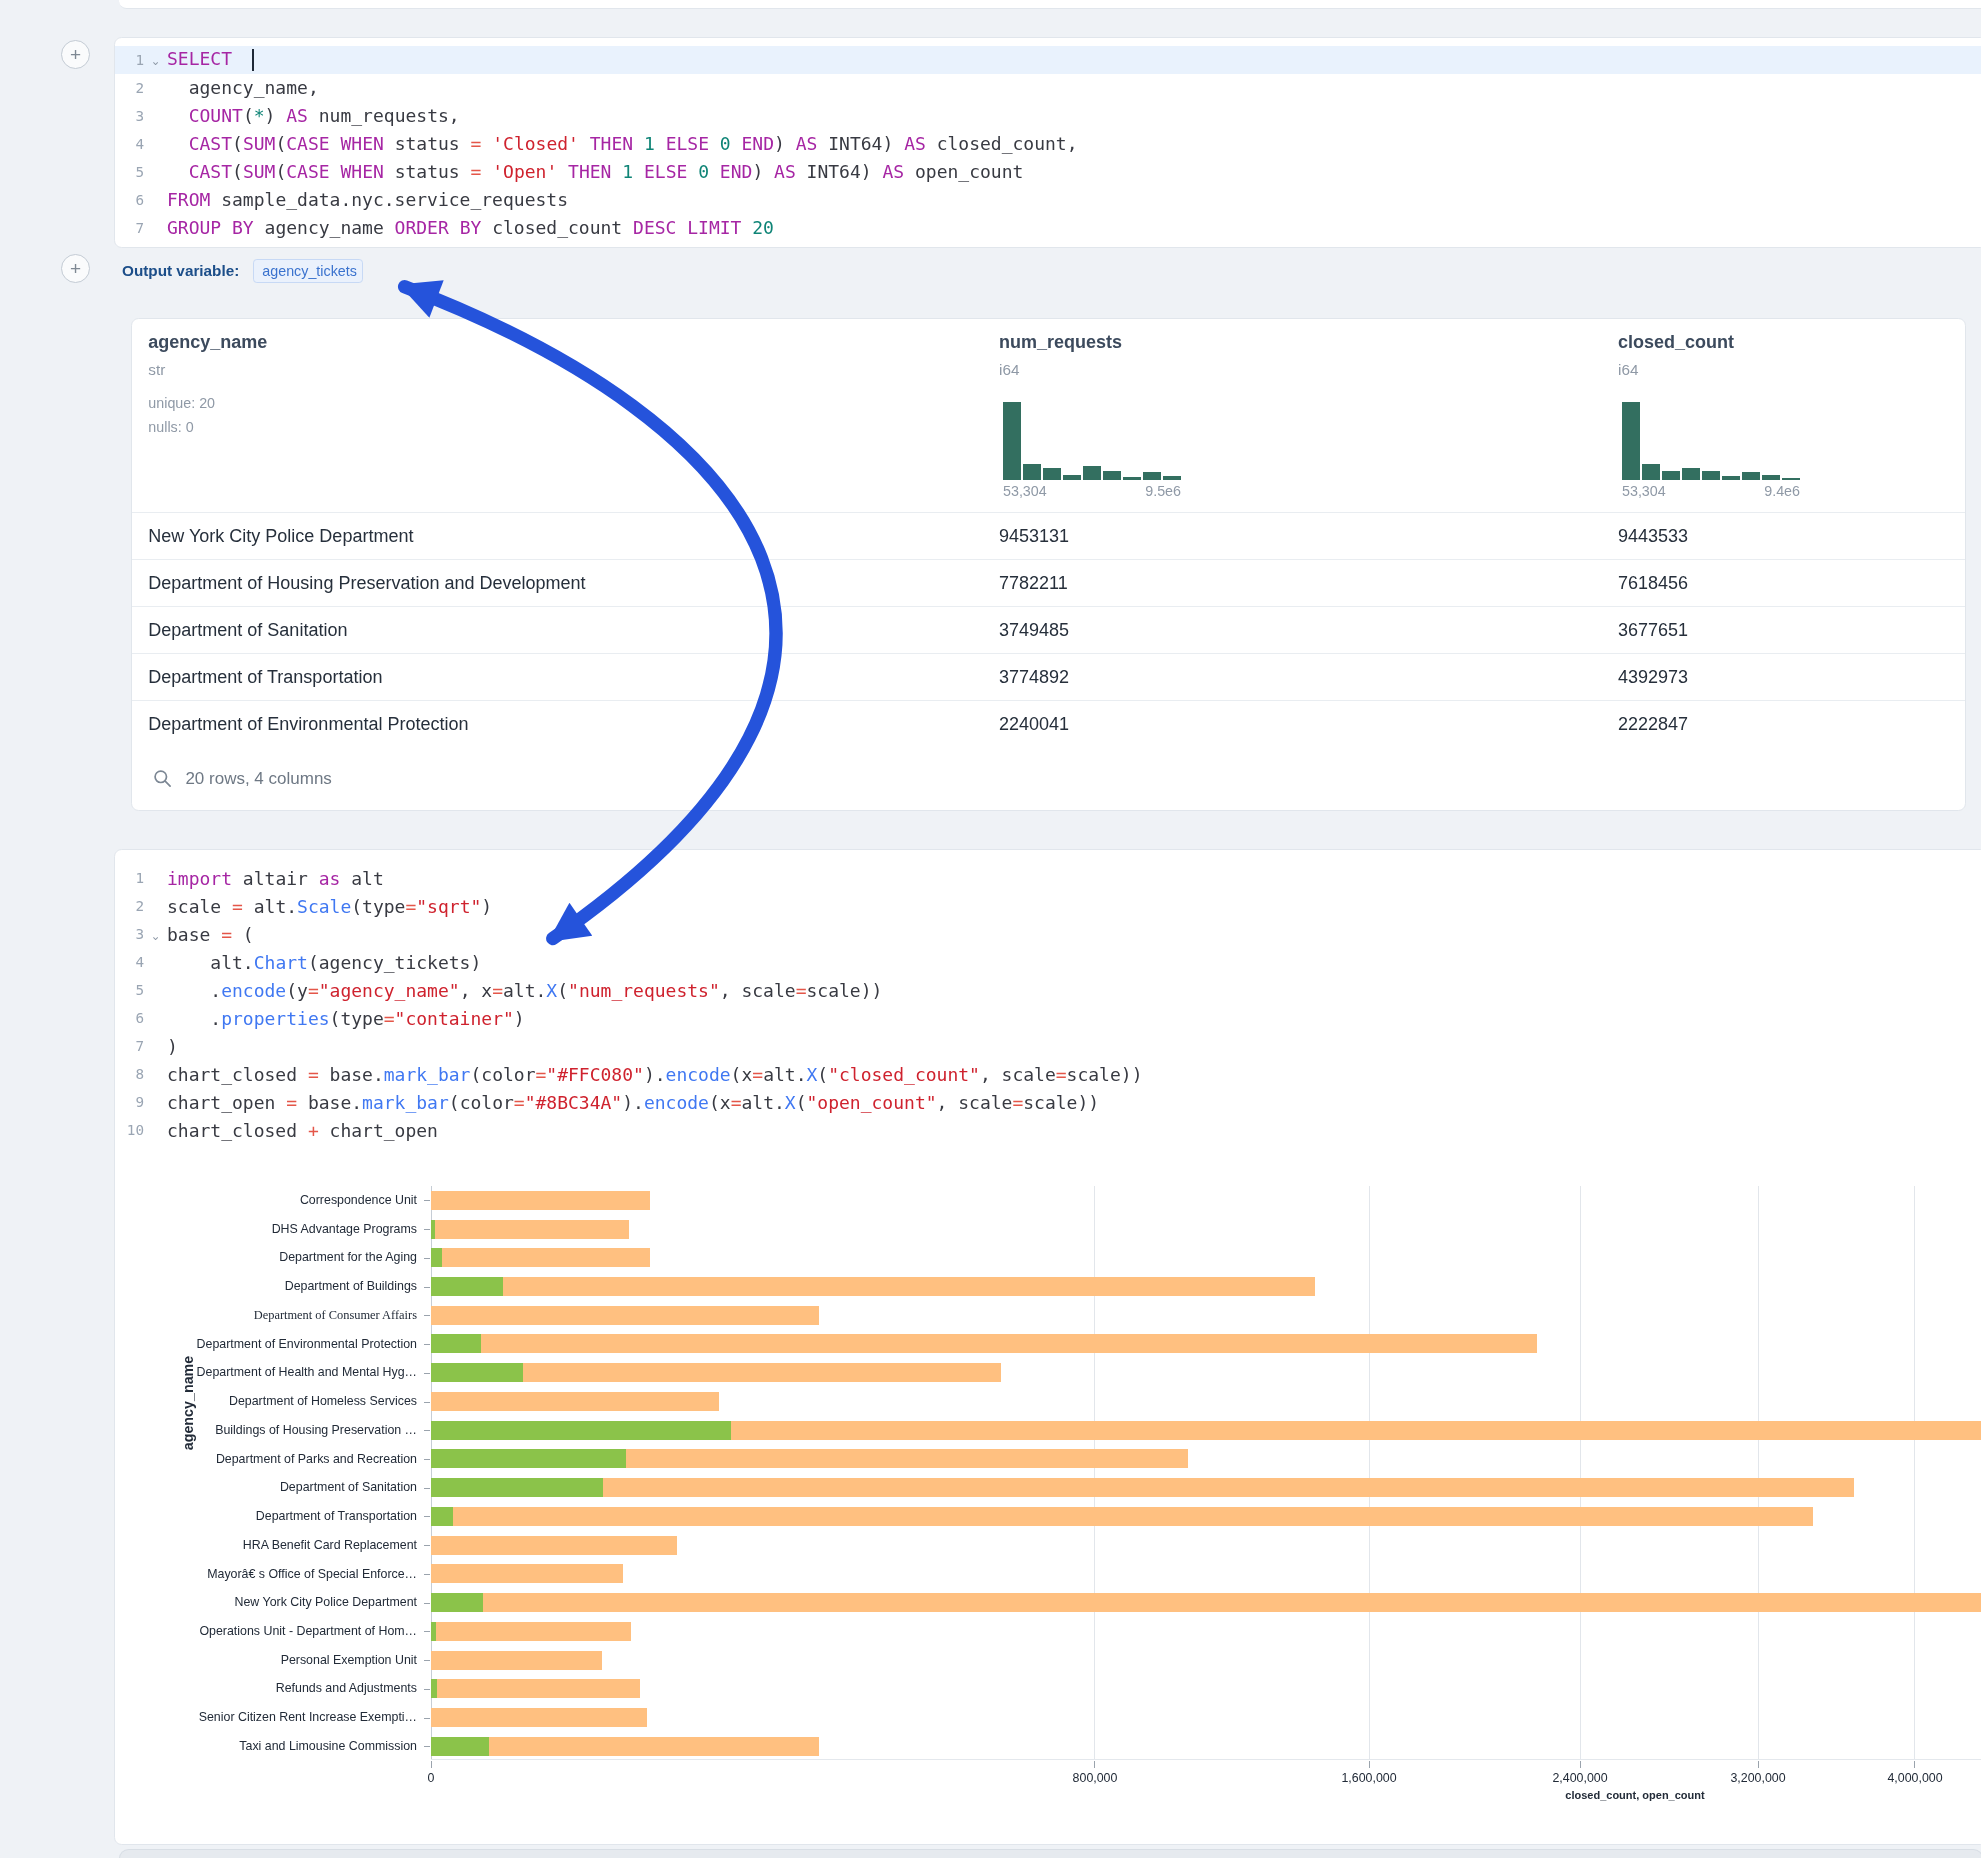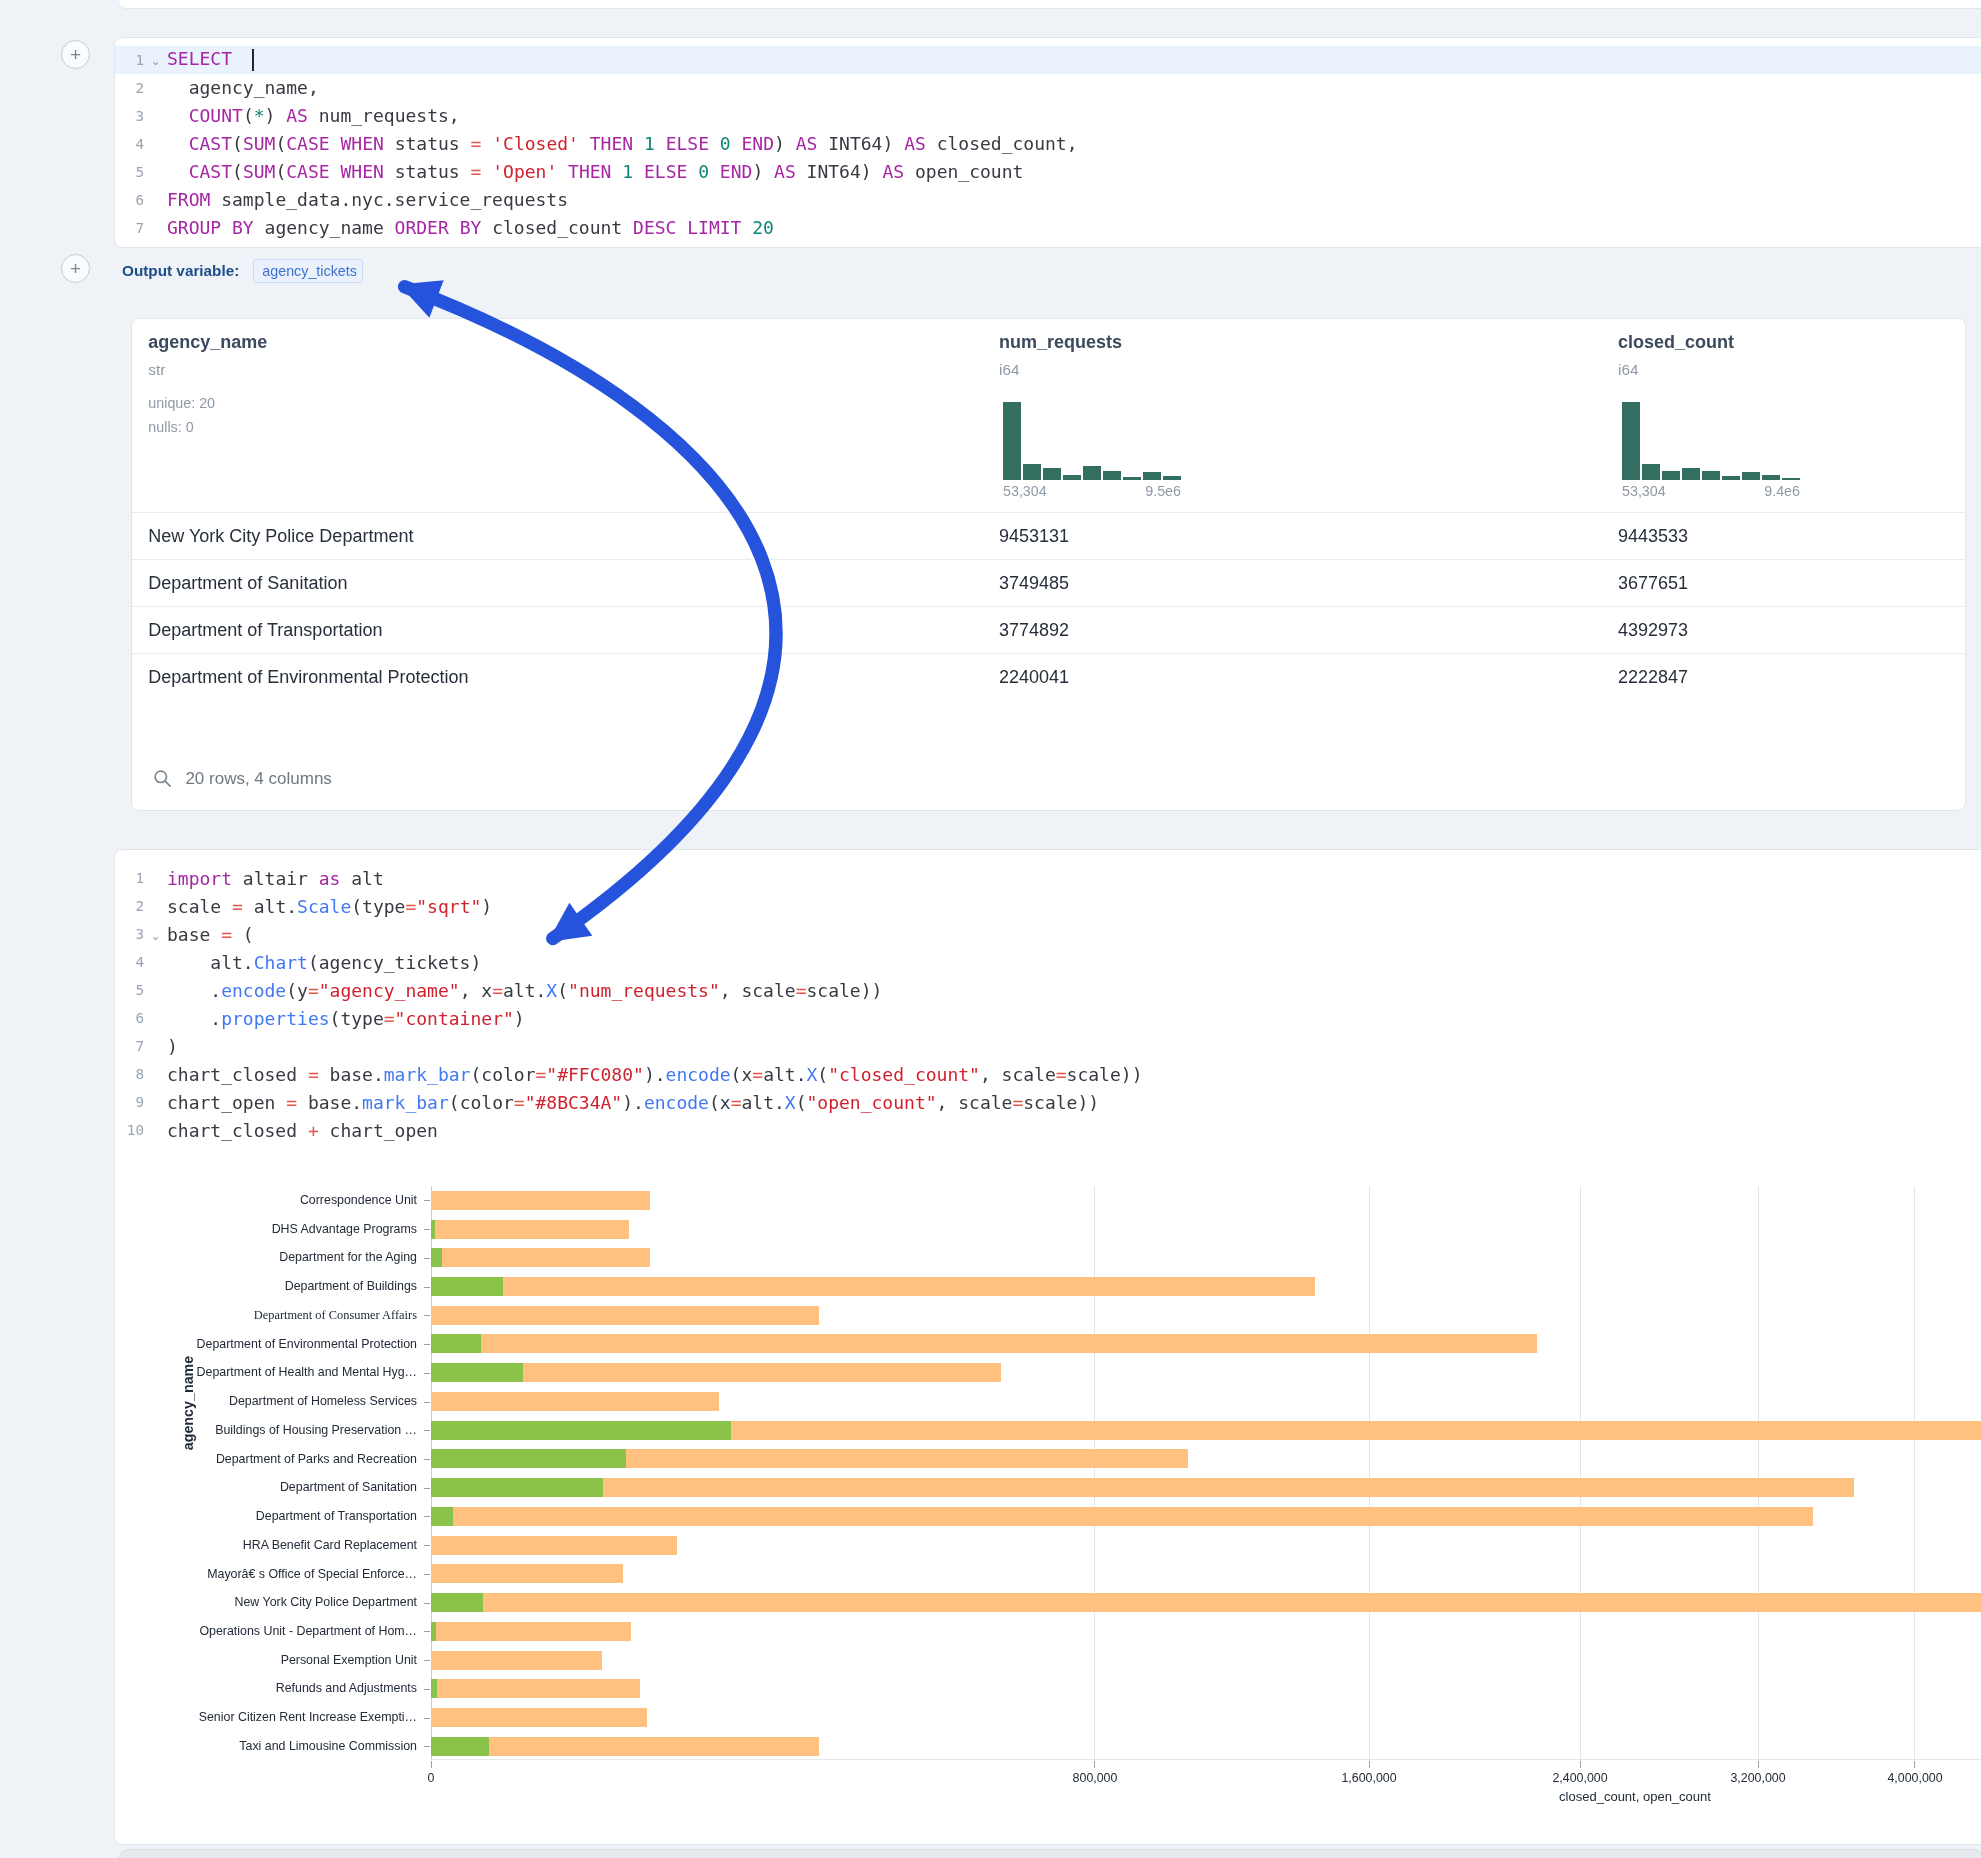--- a/index.html
+++ b/index.html
@@ -56,21 +56,21 @@
   .ylabels div{position:absolute;right:0;width:264px;text-align:right;font-size:12.4px;color:#222B38;white-space:nowrap;overflow:hidden}
   .yticks{position:absolute;left:308px;top:336px;width:8.6px;height:575px}
   .yticks i{position:absolute;left:1px;width:5.7px;height:1.1px;background:#9AA3AD;display:block}
   .plot{position:absolute;left:316px;top:336px;width:1552px;height:574px;overflow:hidden;border-bottom:1px solid #E4E8ED}
   .gridline{position:absolute;top:0;bottom:0;width:1px;background:#E2E6EB}
   .axisline{position:absolute;left:0;top:0;bottom:0;width:1px;background:#C6CDD5}
   .bar{position:absolute;height:19px}
   .xaxis{position:absolute;left:316px;top:911px;width:1552px;height:38px}
   .xaxis .tick{position:absolute;top:0;width:1px;height:6.7px;background:#9AA3AD}
   .xaxis .xlab{position:absolute;top:9.6px;width:134px;margin-left:-67px;text-align:center;font-size:12.4px;color:#222B38}
-  .x-title{position:absolute;left:1520px;top:939px;transform:translateX(-50%);font-size:13px;font-weight:normal;color:#222B38;white-space:nowrap}
+  .x-title{position:absolute;left:1520px;top:939px;transform:translateX(-50%);font-size:11px;font-weight:bold;color:#222B38;white-space:nowrap}
 
   .arrow-svg{position:absolute;inset:0;pointer-events:none;z-index:50}
   .search-icon{flex:none}
 </style>
 </head>
 <body>
 
 <div class="page">
 
   <div class="prev-edge"></div>
@@ -163,20 +163,25 @@
     <div class="hist-lab hist-3">
       <span>53,304</span>
       <span>9.4e6</span>
     </div>
 
     <div class="rows" id="table-rows">
         <div class="trow">
           <span class="c1">New York City Police Department</span>
           <span class="c2">9453131</span>
           <span class="c3">9443533</span>
+        </div>
+        <div class="trow">
+          <span class="c1">Department of Housing Preservation and Development</span>
+          <span class="c2">7782211</span>
+          <span class="c3">7618456</span>
         </div>
         <div class="trow">
           <span class="c1">Department of Sanitation</span>
           <span class="c2">3749485</span>
           <span class="c3">3677651</span>
         </div>
         <div class="trow">
           <span class="c1">Department of Transportation</span>
           <span class="c2">3774892</span>
           <span class="c3">4392973</span>

